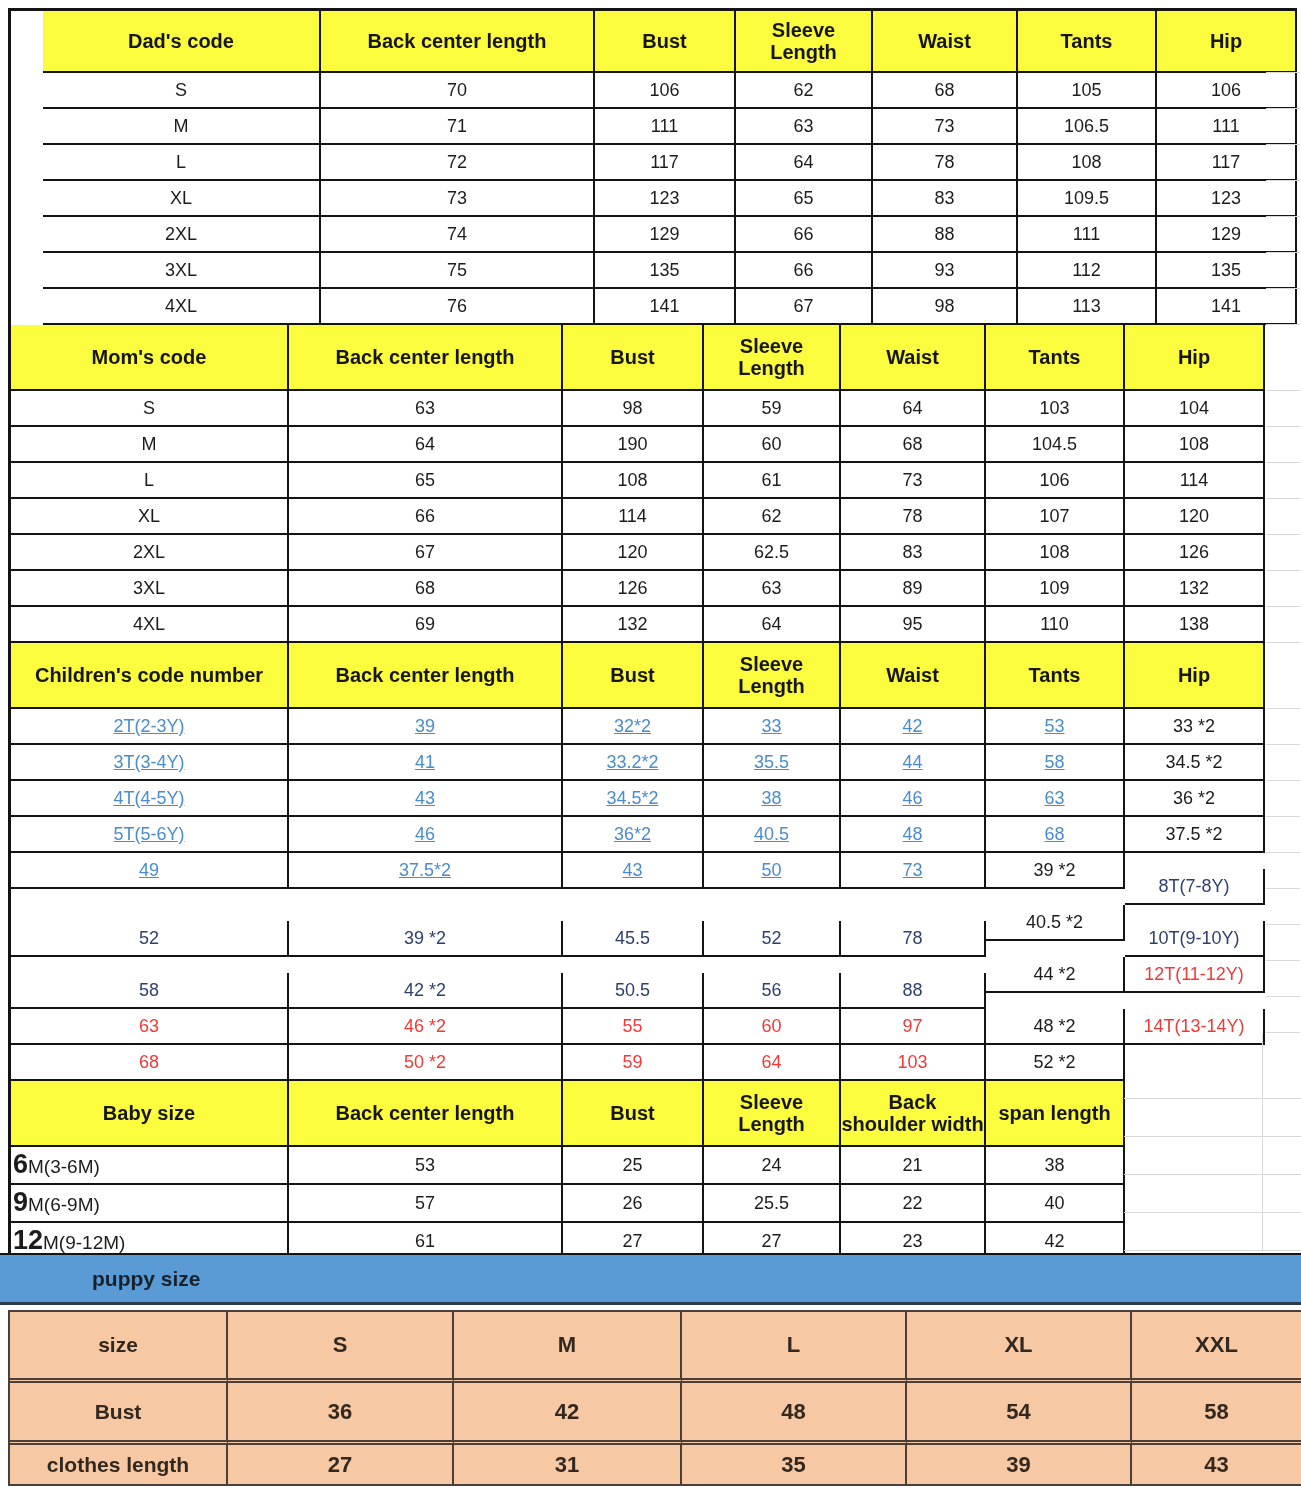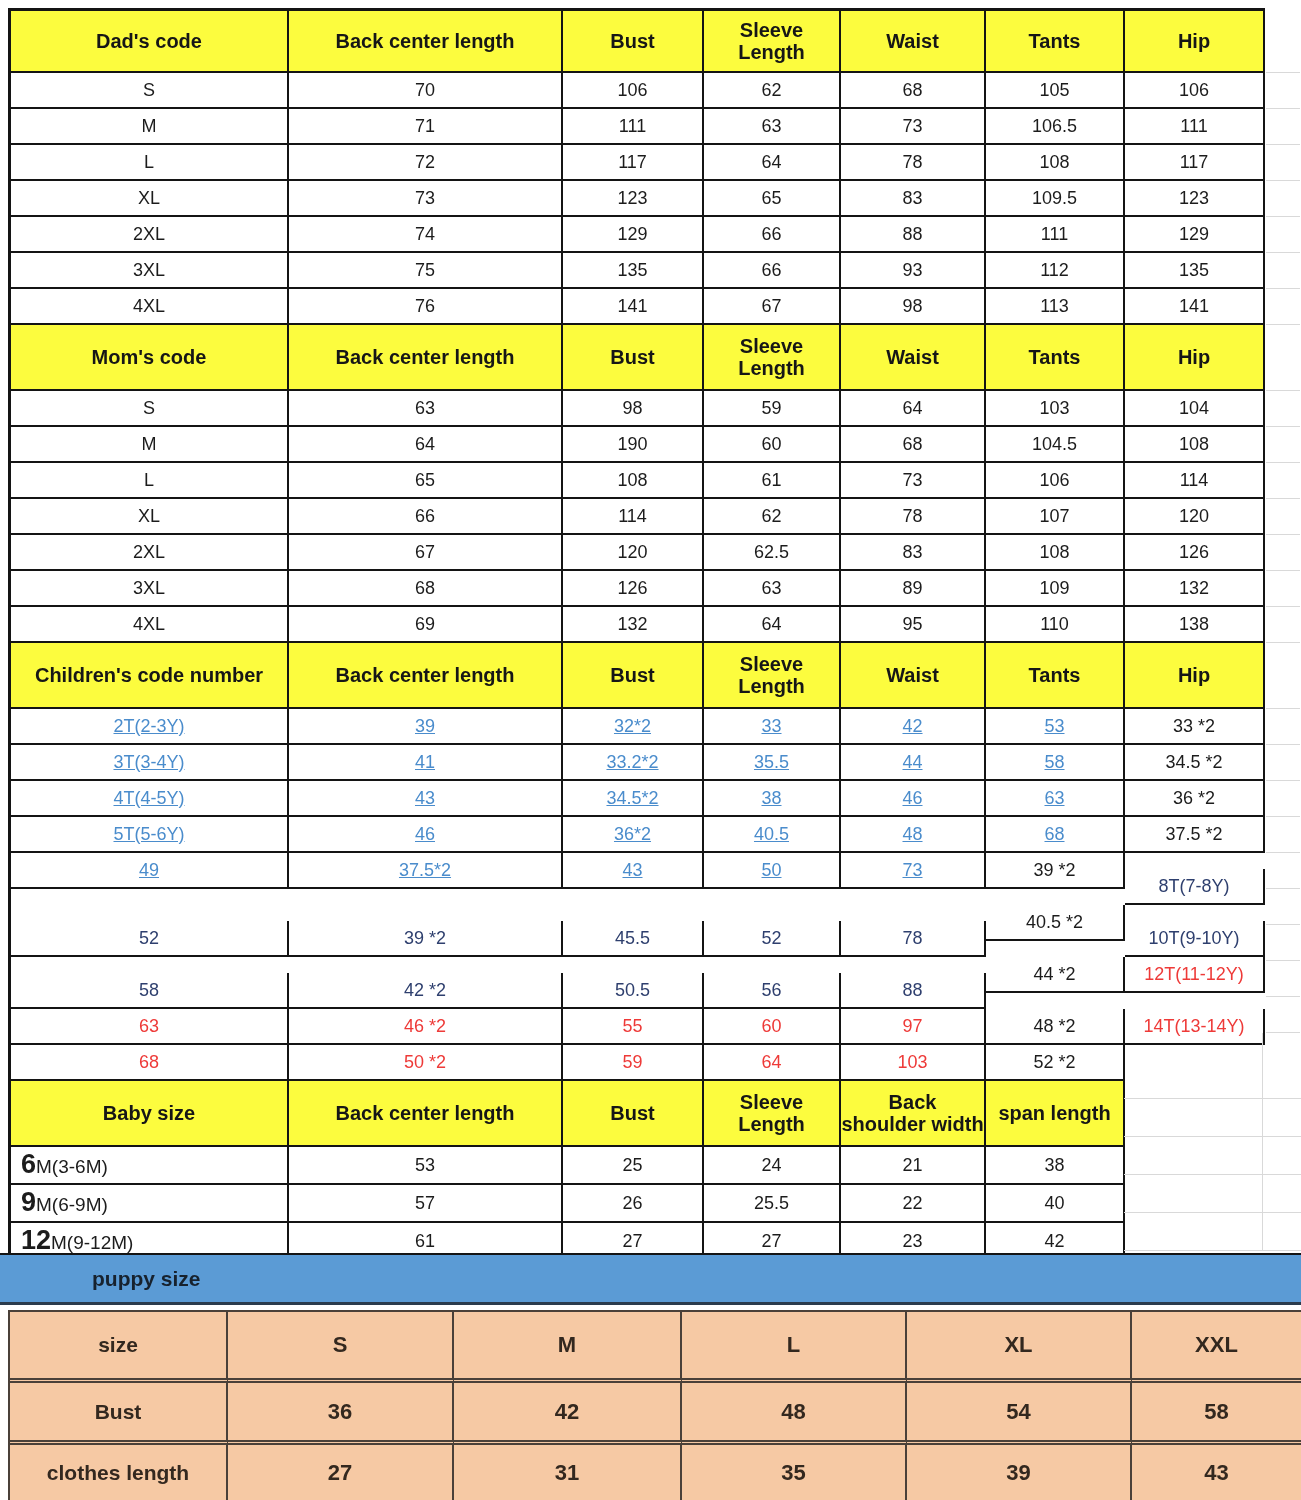--- a/index.html
+++ b/index.html
@@ -2,37 +2,37 @@
 <html style="--header-yellow: #fcfc3e; --bar-blue: #5b9bd5; --bar-text: #17222e; --puppy-pink: #f6c9a4; --puppy-text: #33281f; --puppy-border: #4a4039; --text-black: #1c1c1c; --text-blue: #4a8ccc; --text-navy: #2e3f6e; --text-red: #ee3a38; --grid-faint: #d9d9d9; --border-black: #141414;"><head>
 <meta charset="utf-8">
 <style>
   html,body{margin:0;padding:0;background:#ffffff;}
   #canvas{
     position:relative;width:1301px;height:1500px;background:#ffffff;overflow:hidden;
     font-family:"Liberation Sans", sans-serif;
   }
   #tables{position:absolute;left:8px;top:8px;}
   .ftable{display:grid;border-left:3px solid var(--border-black,#141414);}
-  .ftable.first{border-top:3px solid var(--border-black,#141414);}
+  .ftable.first{border-top:3px solid var(--border-black,#141414);padding-left:32px;}
   .cell{
     display:flex;align-items:center;justify-content:center;box-sizing:border-box;
     border-right:2px solid var(--border-black,#141414);
     border-bottom:2px solid var(--border-black,#141414);
     background:#ffffff;
   }
   .hdr{
     background:var(--header-yellow,#fcfc3e);
     height:66px;font-size:20px;font-weight:600;line-height:1.12;
     text-align:center;white-space:pre-line;color:#161616;
   }
   .ftable.first .hdr{height:62px;}
   .val{height:36px;font-size:18px;font-weight:500;}
   .baby .val{height:38px;}
   .baby-label{
-    display:block;line-height:34px;text-align:left;padding-left:10px;
+    display:block;line-height:34px;text-align:left;padding-left:2px;
     justify-content:flex-start;color:var(--text-black,#1c1c1c);
   }
   .baby-label .big{font-size:27px;font-weight:600;}
   .baby-label .rest{font-size:19px;}
   .t-black{color:var(--text-black,#1c1c1c);}
   .t-blue{color:var(--text-blue,#4a8ccc);text-decoration:underline;}
   .t-navy{color:var(--text-navy,#2e3f6e);margin-top:16px;}
   .t-red{color:var(--text-red,#ee3a38);}
   .stub{position:absolute;height:1px;background:var(--grid-faint,#d9d9d9);}
   .vstub{position:absolute;width:1px;background:var(--grid-faint,#d9d9d9);}
@@ -50,21 +50,21 @@
   .pcell{
     display:flex;align-items:center;justify-content:center;box-sizing:border-box;
     background:var(--puppy-pink,#f6c9a4);
     border-right:2px solid var(--puppy-border,#4a4039);
     color:var(--puppy-text,#33281f);font-size:22px;font-weight:700;
   }
   .pcell.plast{border-right:none;}
   .pcell.plabel{font-size:21px;font-weight:600;}
   .prow0{height:66px;}
   .prow1{height:62px;}
-  .prow2{height:60px;}
+  .prow2{height:44px;}
   .dbl{border-top:5px double var(--puppy-border,#4a4039);}
 </style>
 </head>
 <body>
 
 <div id="canvas">
   <div id="tables">
       <div class="ftable first" style="grid-template-columns: 278px 274px 141px 137px 145px 139px 140px;">
         <div class="cell hdr">Dad's code</div>
         <div class="cell hdr">Back center length</div>

